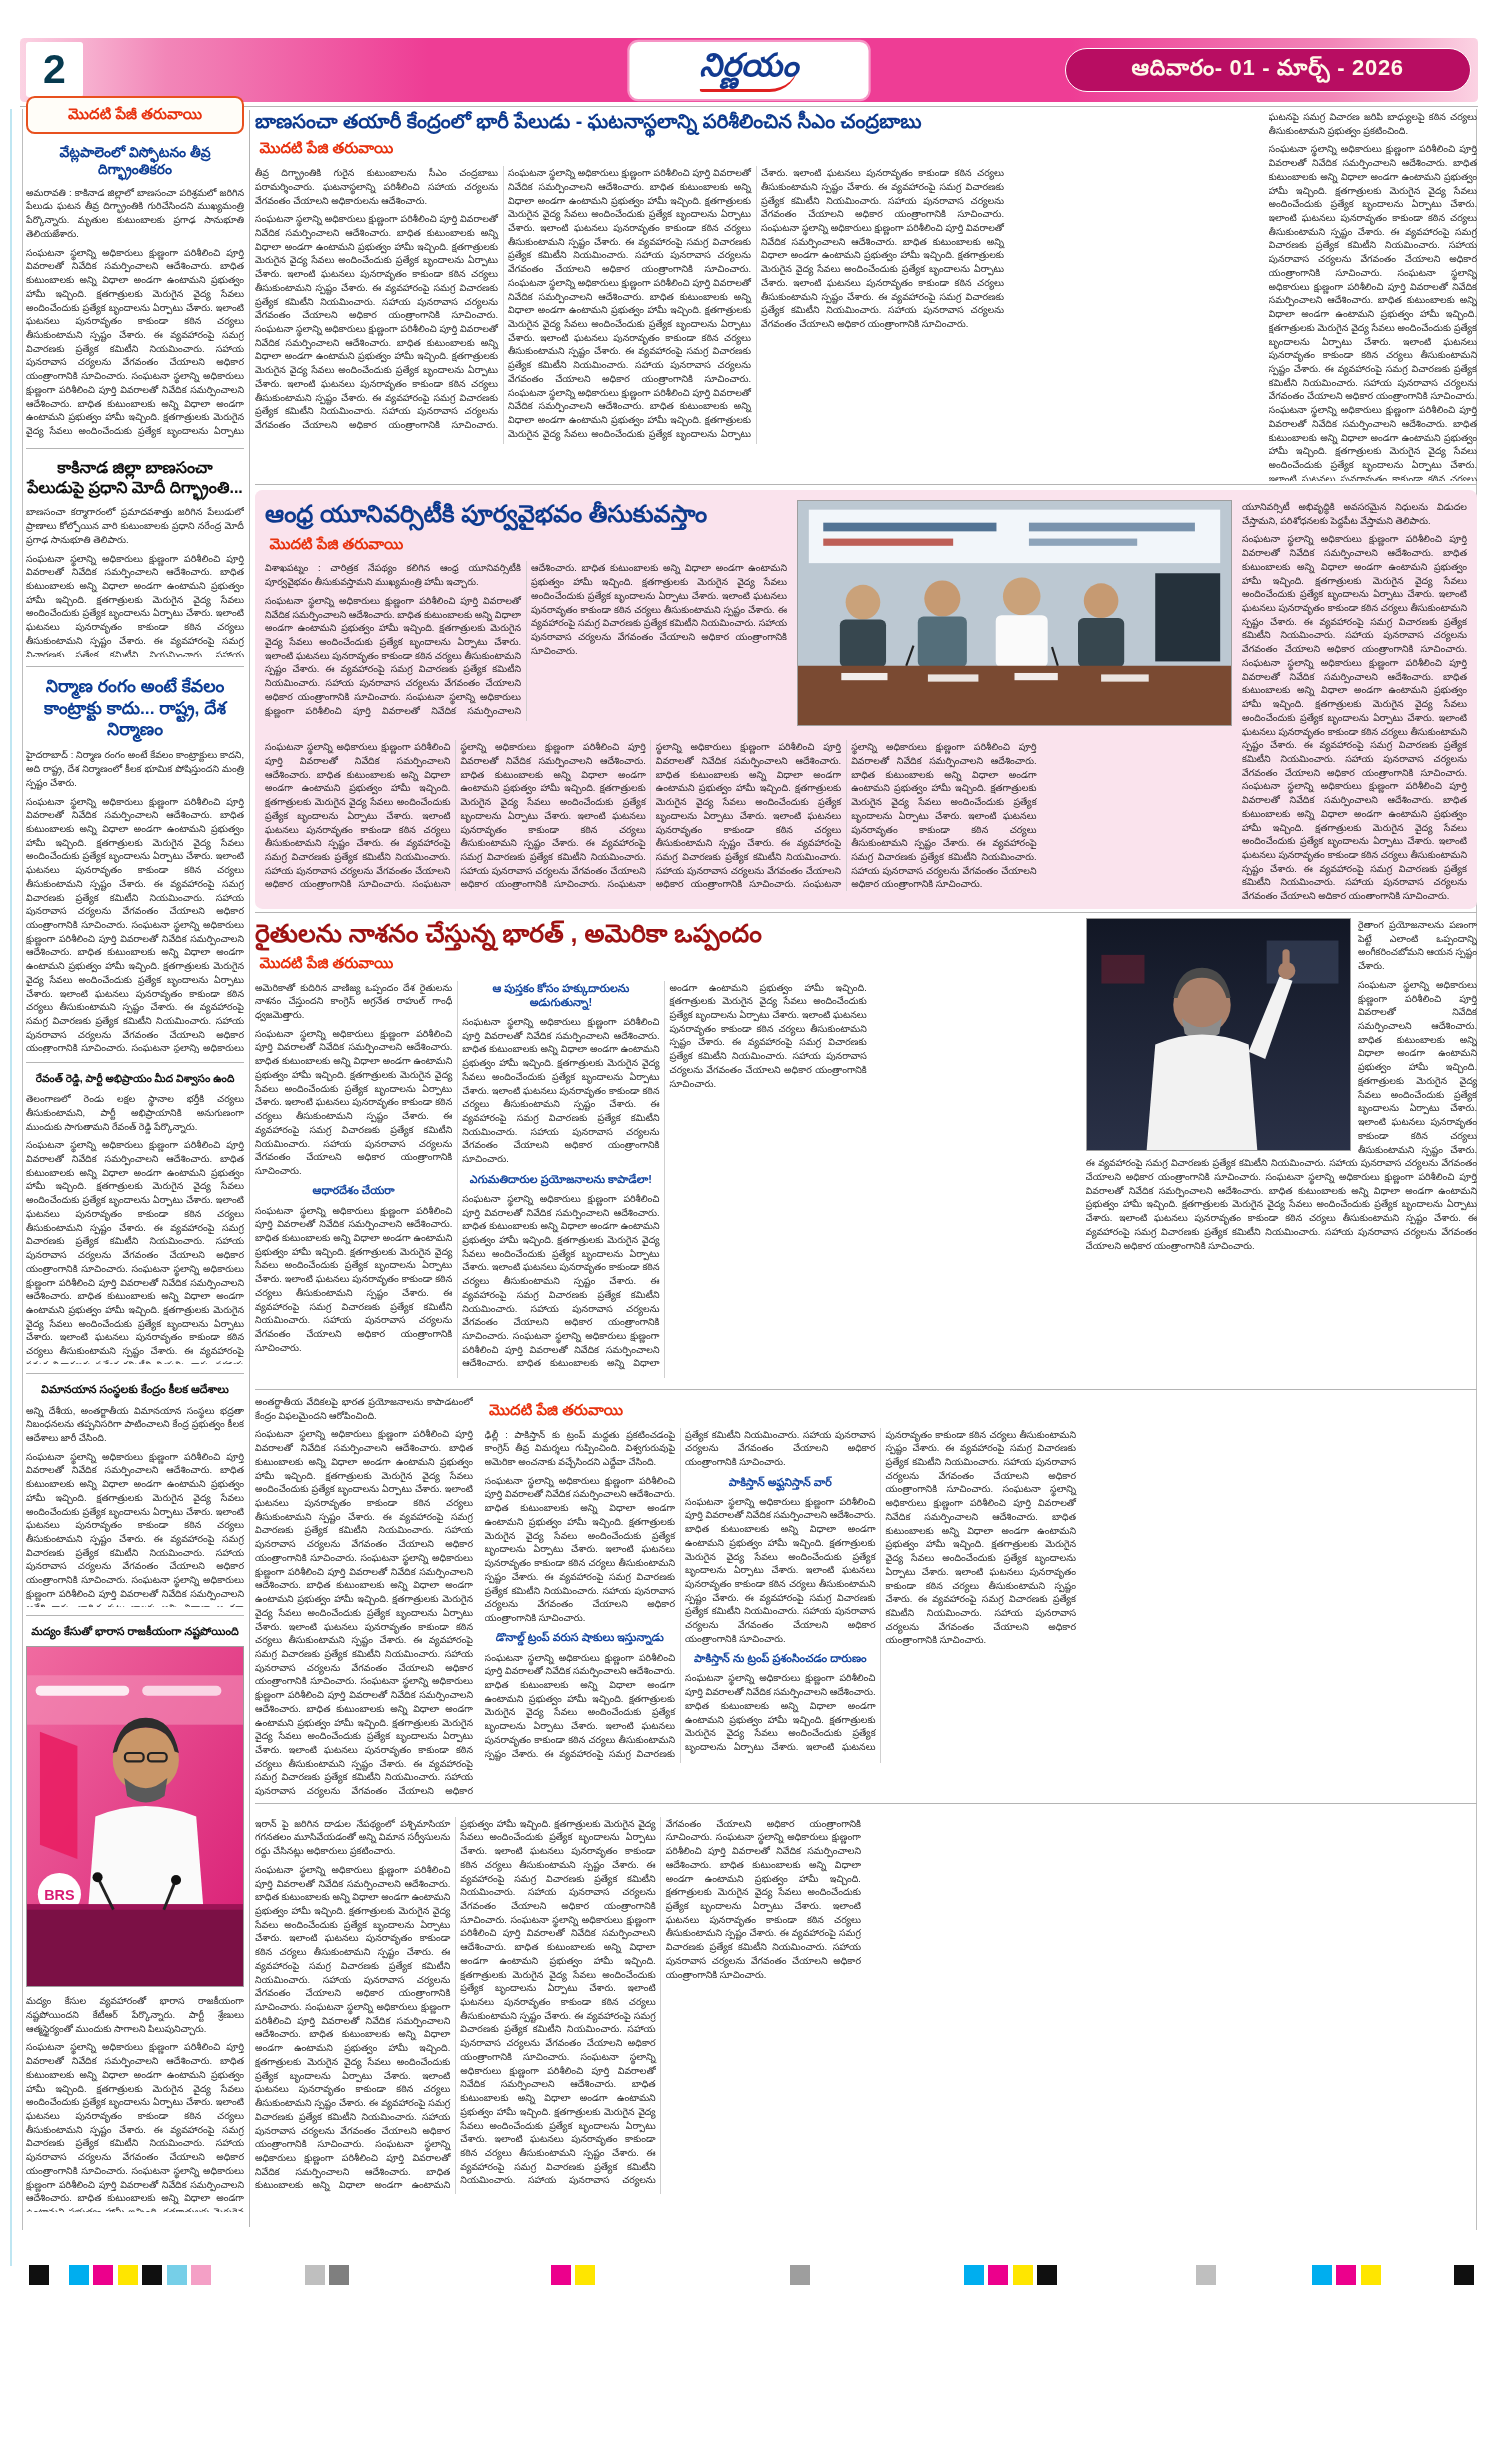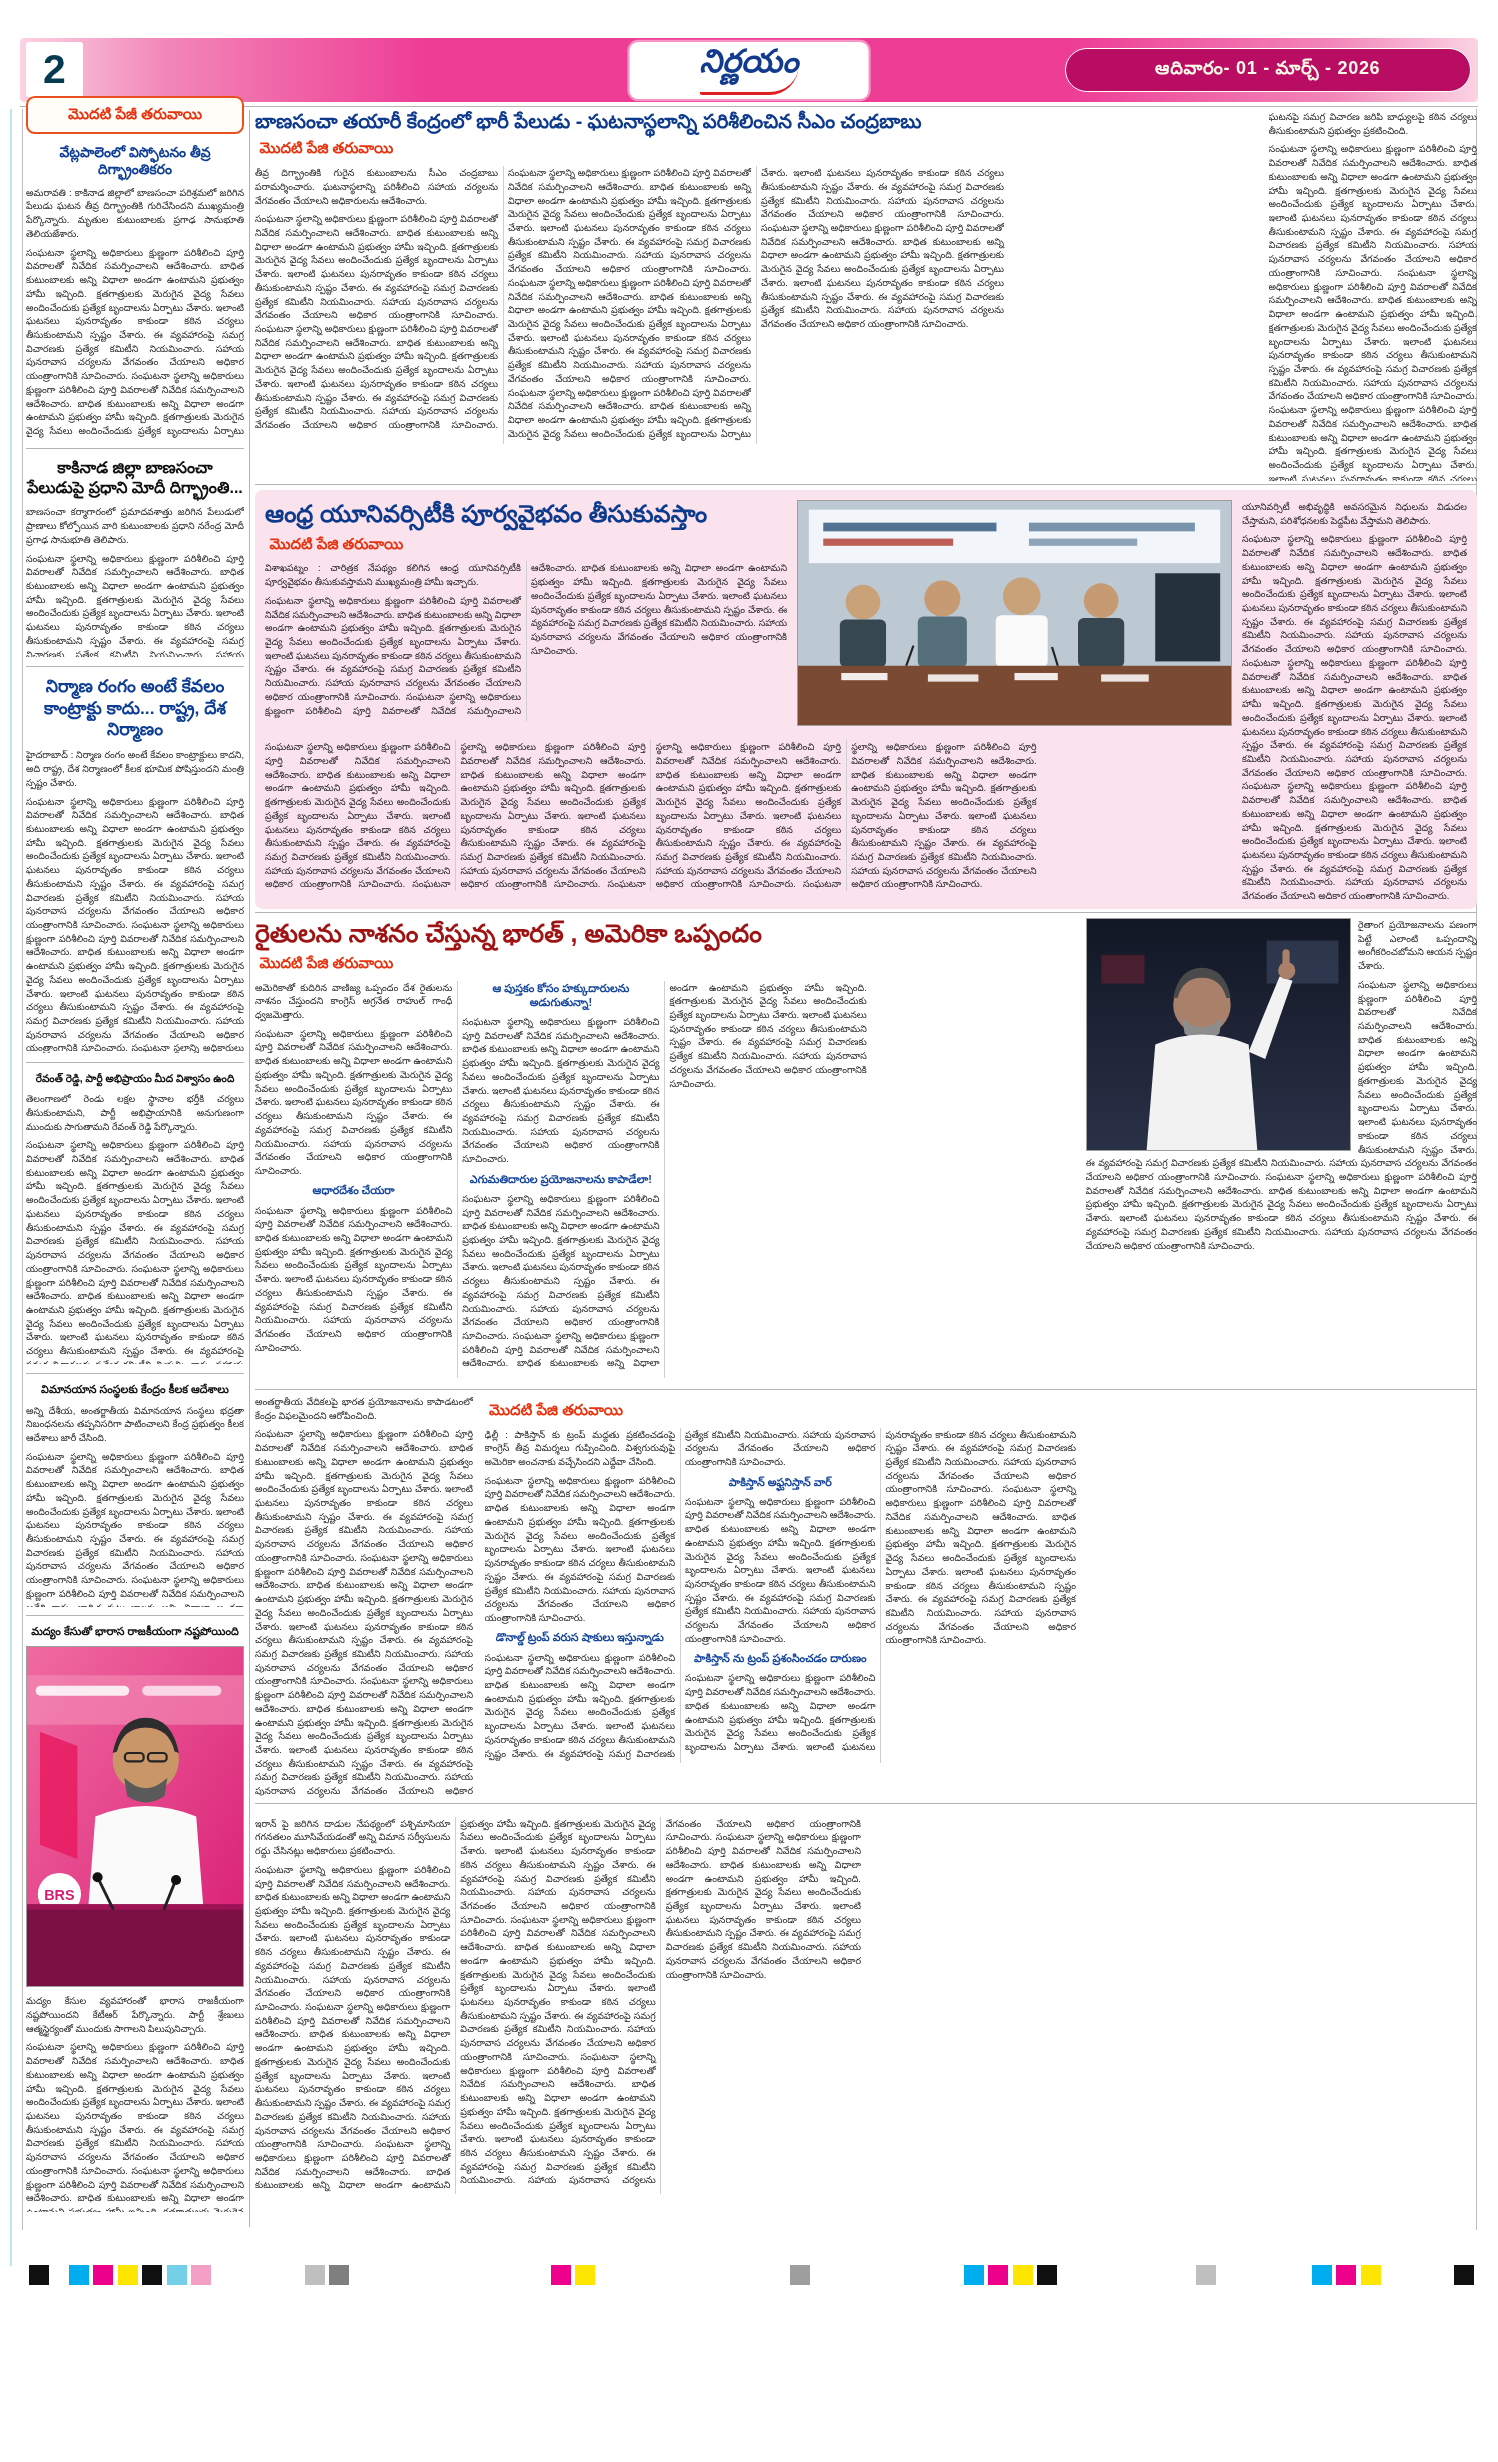--- a/index.html
+++ b/index.html
@@ -9,23 +9,23 @@
   .page{position:relative;width:1499px;height:2462px;background:#ffffff;margin:0 auto;overflow:hidden}
 
   
   .masthead{position:absolute;left:20px;top:38px;width:1458px;height:64px;border-radius:4.4px;
     background:linear-gradient(90deg,#fbd3e3 0%,#f286b8 10%,#ee3d95 28%,#ee3d95 72%,#f286b8 90%,#fbd3e3 100%);}
   .pagenum{position:absolute;left:5.8px;top:4.4px;width:57px;height:55px;background:#ffffff;color:#063a4f;
     font-size:41px;font-weight:bold;display:flex;align-items:center;justify-content:center;border-radius:2.9px}
   .logo{position:absolute;left:50%;top:3.6px;transform:translateX(-50%);width:239px;height:57px;background:#ffffff;
     border-radius:8.7px;display:flex;align-items:center;justify-content:center;box-shadow:0 0 0 2.2px rgba(255,255,255,.45)}
   .logo-text{font-size:32px;font-weight:bold;font-style:italic;color:#123a8f;line-height:1;
-    border-bottom:3.6px solid #e02020;padding-bottom:15px;border-radius:0 0 29px 2.9px}
+    border-bottom:3.6px solid #e02020;padding-bottom:8px;border-radius:0 0 29px 2.9px}
   .datebox{position:absolute;right:7.3px;top:10px;height:44px;min-width:406px;background:#b80d62;
-    border:1.5px solid #ffffff;border-radius:22px;color:#fff9e8;font-size:18px;font-weight:bold;
+    border:1.5px solid #ffffff;border-radius:22px;color:#fff9e8;font-size:22px;font-weight:bold;
     display:flex;align-items:center;justify-content:center;padding:0 25px;letter-spacing:0.7px}
   .header-rule{position:absolute;left:20px;top:106px;width:1458px;height:0.7px;background:#b4b4b4}
   .crop-left{position:absolute;left:10px;top:109px;width:2.2px;height:2157px;background:#bfe6f2}
   .frame{position:absolute;left:22px;top:109px;width:1455px;height:2121px;border-left:0.7px solid #bdbdbd;border-right:0.7px solid #bdbdbd;pointer-events:none}
 
   
   .body-text{font-size:9.4px;line-height:1.46;text-align:justify;color:#1c1c1c;overflow:hidden;
     column-gap:10px;column-rule:0.7px solid #cfcfcf;column-fill:auto}
   .body-text p{margin:0 0 5px}
   .c2{column-count:2}.c4{column-count:4}.c5{column-count:5}.c6{column-count:6}

